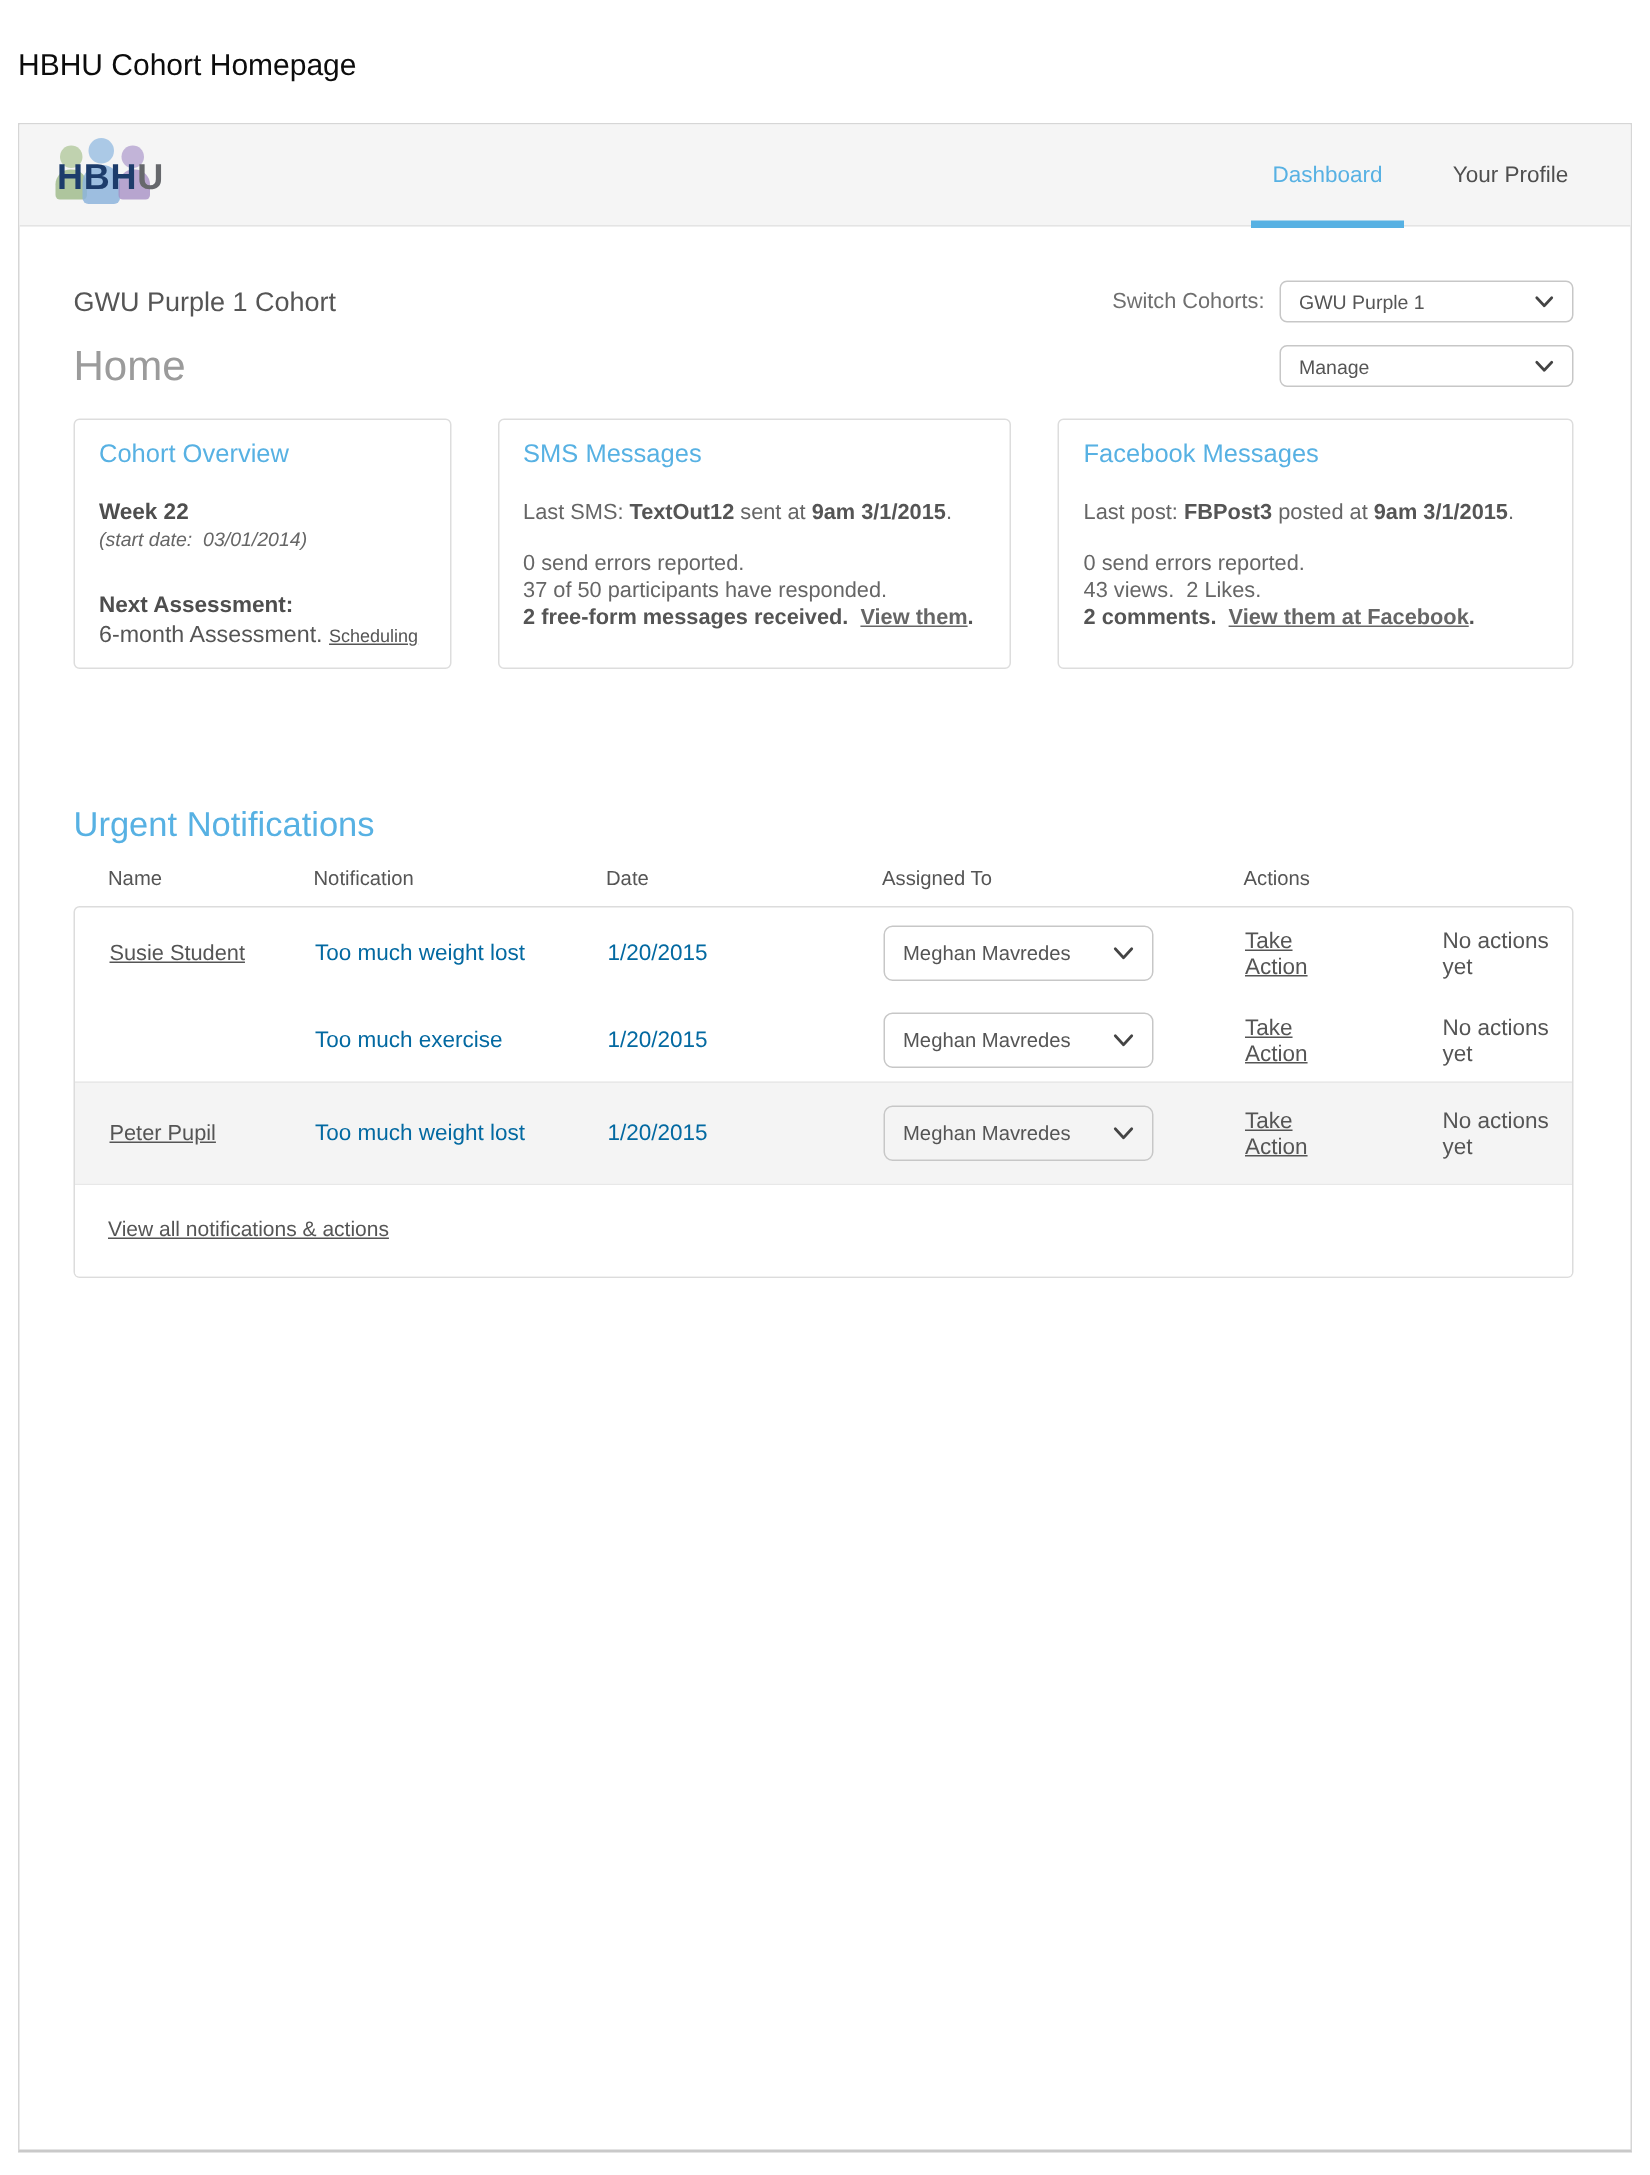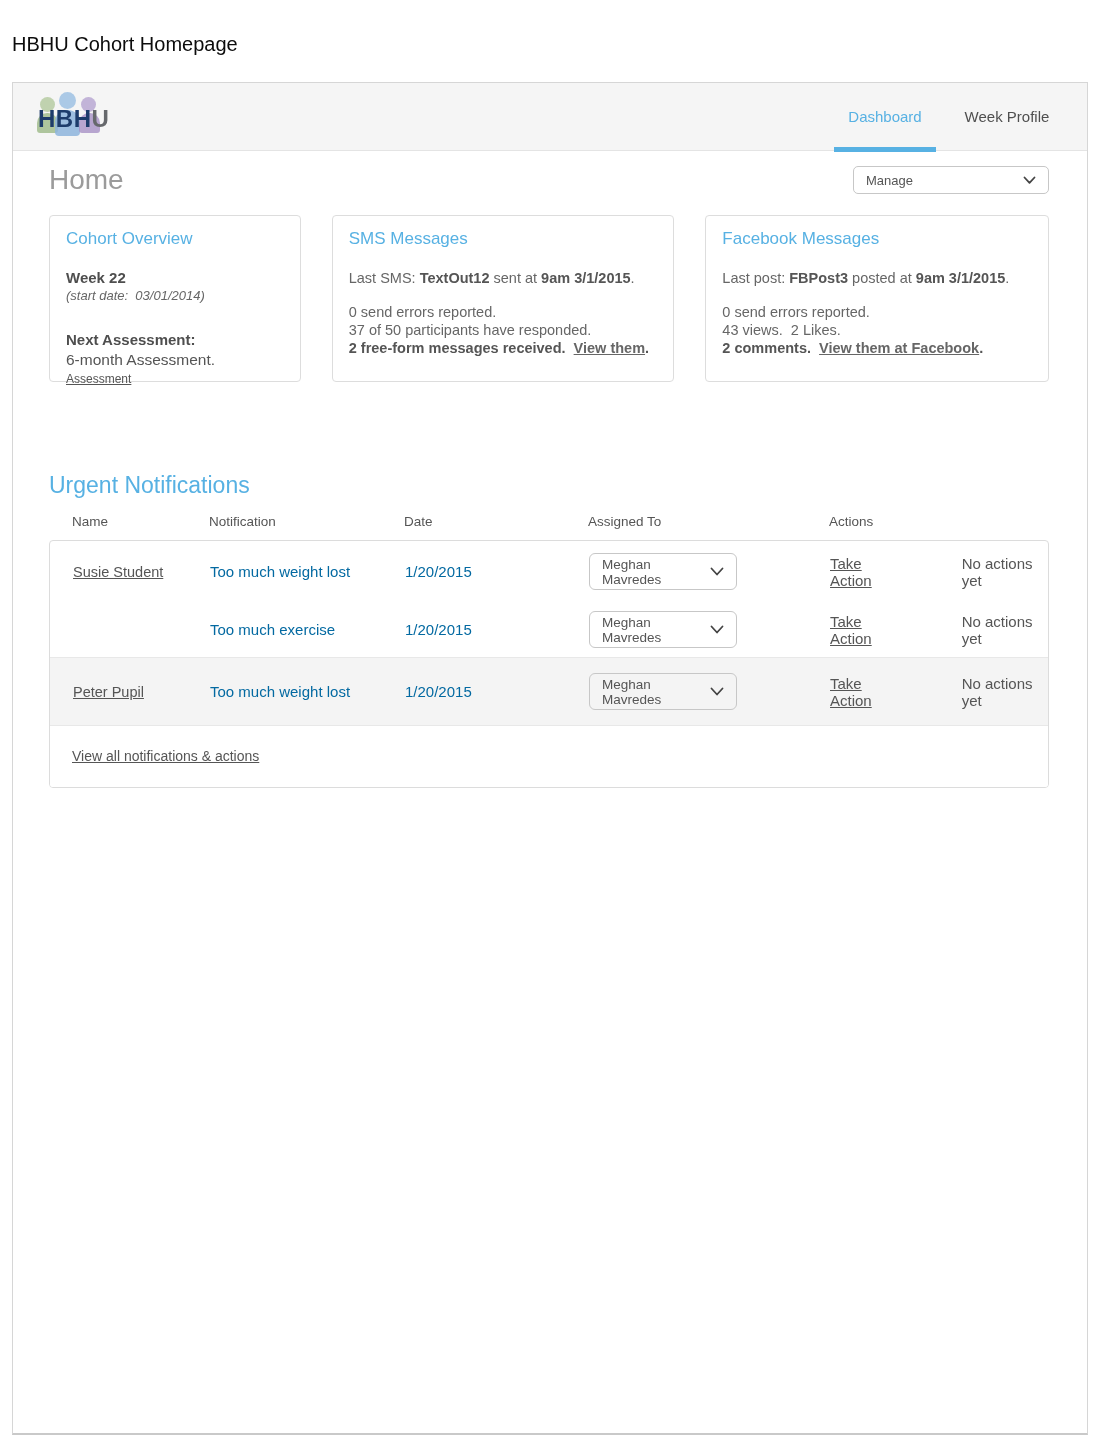--- a/index.html
+++ b/index.html
@@ -104,21 +104,21 @@
     background: #fff; overflow: hidden;
   }
   .nrow {
     display: grid; grid-template-columns: 137px 195px 184px 241px 1fr;
     padding: 12px 0 12px 23px; align-items: center; font-size: 15px; color: #555;
   }
   .nrow-2 { padding: 9px 0 9px 23px; }
   .nrow-gray { background: #f4f4f4; border-top: 1px solid #e8e8e8; padding: 15px 0 15px 23px; }
   .name-link { color: #555; text-decoration: underline; cursor: pointer; font-size: 14.5px; }
   .cell-notif, .cell-date { font-size: 15px; color: #0369a1; }
-  .assign-select { width: 148px; height: 37px; border-radius: 6px; font-size: 13.5px; background: transparent; }
+  .assign-select { width: 180px; height: 37px; border-radius: 6px; font-size: 13.5px; background: transparent; }
   .nrow .assign-select { background: #fff; }
   .nrow-gray .assign-select { background: transparent; }
   .cell-actions { display: flex; align-items: center; gap: 32px; }
   .take-action { font-size: 15px; color: #555; text-decoration: underline; cursor: pointer; }
   .no-actions { font-size: 15px; color: #555; margin-left: 30px; }
   .nfooter { border-top: 1px solid #e8e8e8; padding: 21px 0 22px 22px; background: #fff; }
   .footer-link { font-size: 14px; color: #555; text-decoration: underline; cursor: pointer; }
   .chev { flex: 0 0 auto; }
 </style>
 </head>
@@ -139,26 +139,38 @@
           <span class="torso"></span>
         </span>
       <span class="person p3">
           <span class="head"></span>
           <span class="torso"></span>
         </span>
       <span class="logo-word"><span class="logo-hbh">HBH</span><span class="logo-u">U</span></span>
     </div>
     <div class="tabs">
       <div class="tab tab-dashboard">Dashboard</div>
-      <div class="tab tab-profile">Week Profile</div>
+      <div class="tab tab-profile">Your Profile</div>
     </div>
   </div>
 
   <div class="main">
 
+    <div class="cohort-row">
+      <div class="cohort-heading">GWU Purple 1 Cohort</div>
+      <div class="switch-group">
+        <span class="switch-label">Switch Cohorts:</span>
+        <div class="select select-sm">
+          <span>GWU Purple 1</span>
+          <svg class="chev" width="13" height="9" viewBox="0 0 13 9">
+              <polyline points="1.5,1.5 6.5,6.8 11.5,1.5" fill="none" stroke="#444" stroke-width="1.8" stroke-linecap="round" stroke-linejoin="round"></polyline>
+            </svg>
+        </div>
+      </div>
+    </div>
 
     <div class="home-row">
       <div class="home-title">Home</div>
       <div class="select select-sm">
         <span>Manage</span>
         <svg class="chev" width="13" height="9" viewBox="0 0 13 9">
             <polyline points="1.5,1.5 6.5,6.8 11.5,1.5" fill="none" stroke="#444" stroke-width="1.8" stroke-linecap="round" stroke-linejoin="round"></polyline>
           </svg>
       </div>
     </div>
@@ -166,21 +178,21 @@
     <div class="cards">
 
       <div class="card card-overview">
         <div class="card-title">Cohort Overview</div>
         <div class="card-body">
           <div class="week-line">Week 22</div>
           <div class="start-line">(start date:  03/01/2014)</div>
           <div class="next-label">Next Assessment:</div>
           <div class="next-line">
             <span>6-month Assessment.</span>
-            <span class="mini-link">Assessment</span>
+            <span class="mini-link">Scheduling</span>
           </div>
         </div>
       </div>
 
       <div class="card card-sms">
         <div class="card-title">SMS Messages</div>
         <div class="card-body">
           <div class="card-line gap-after"><span>Last SMS: </span><span class="b">TextOut12</span><span> sent at </span><span class="b">9am 3/1/2015</span><span>.</span></div>
           <div class="card-line">0 send errors reported.</div>
           <div class="card-line">37 of 50 participants have responded.</div>

